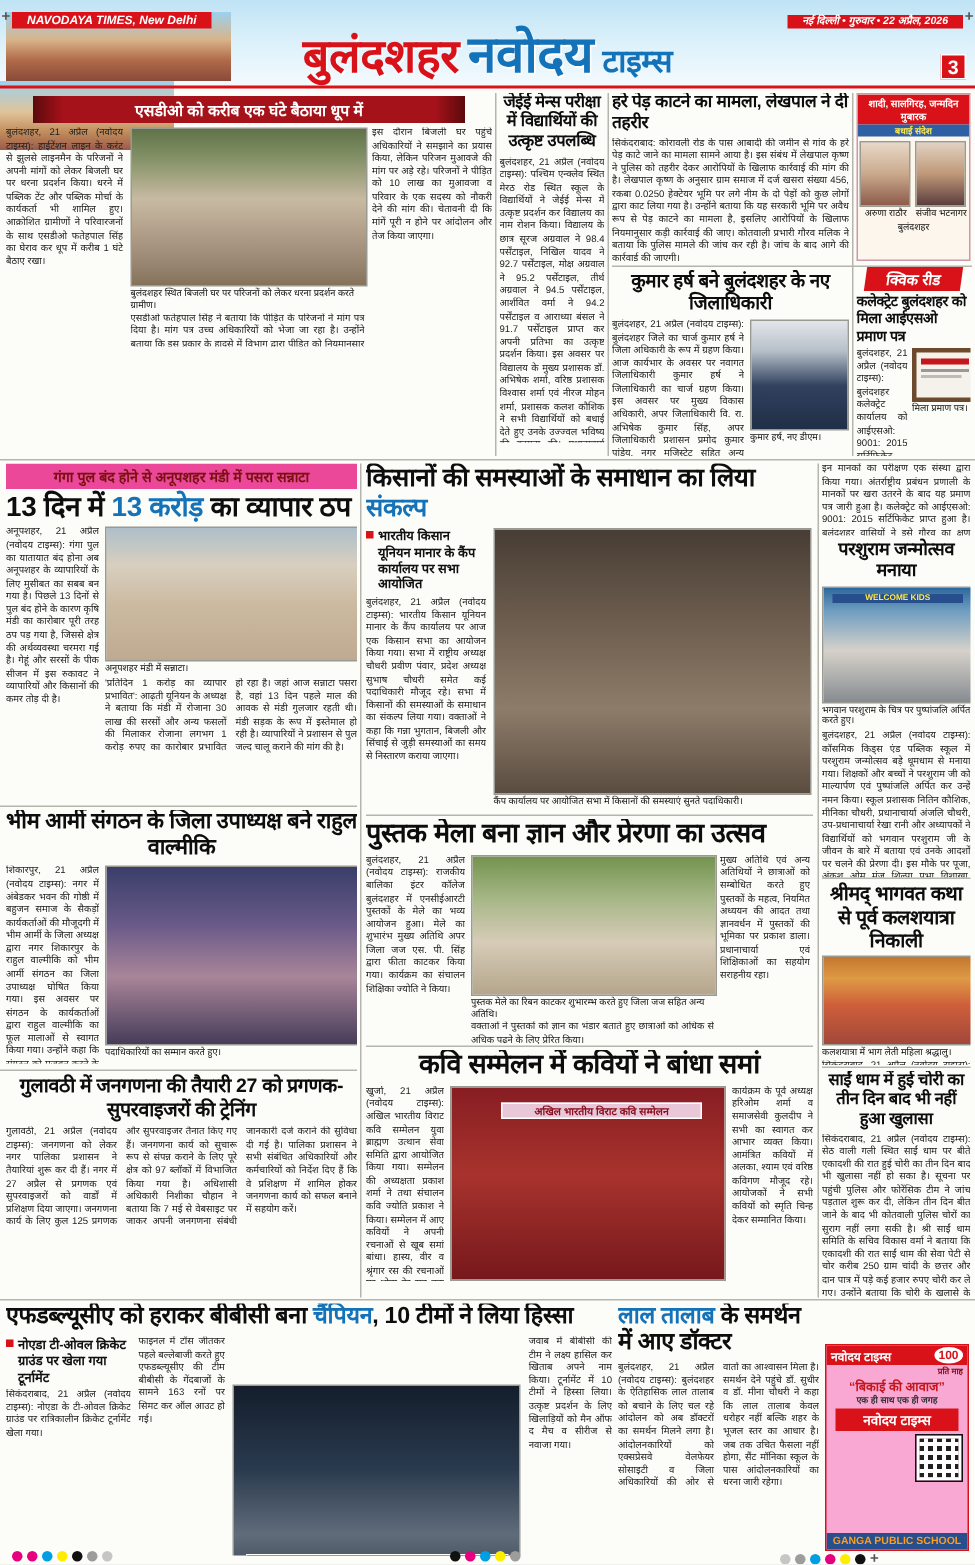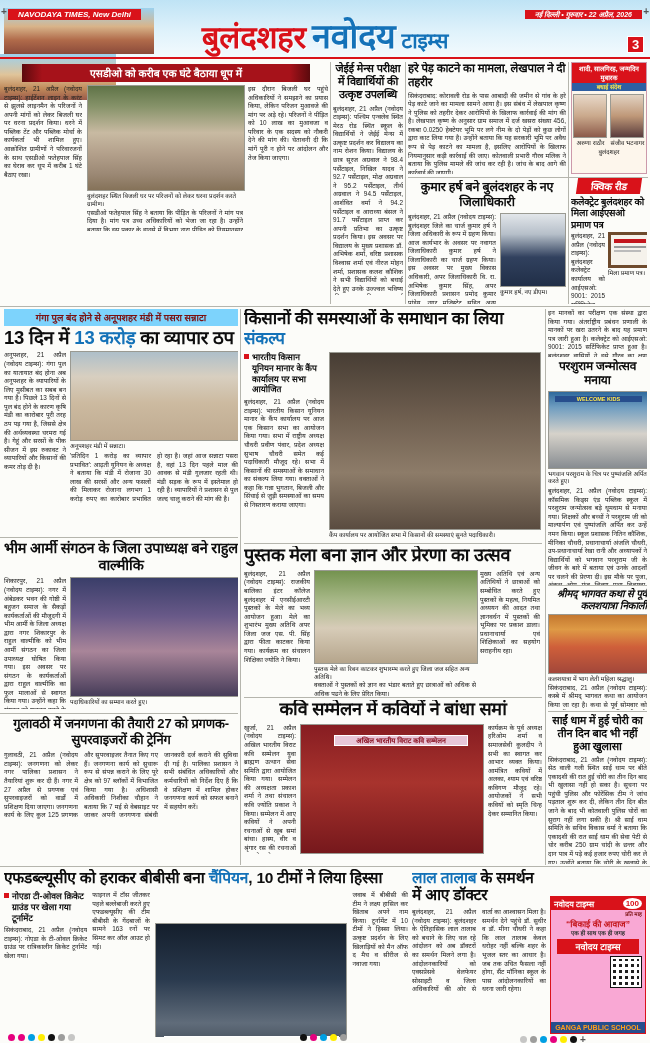--- a/index.html
+++ b/index.html
@@ -16,21 +16,21 @@
   
   #mast{left:0;top:0;width:650px;height:57px;background:linear-gradient(180deg,#bfe3f5 0%,#dff2fb 55%,#f3fafe 100%);}
   .ribbon{background:#d9121a;color:#fff;font-weight:bold;font-style:italic;font-size:8px;
           padding:1px 10px;transform:skewX(-12deg);}
   .mast-photo{border:none;}
   #mast-title{display:flex;align-items:baseline;gap:6px;justify-content:center;}
   #pageno{background:#d9121a;color:#fff;font-weight:bold;font-size:13px;width:17px;height:17px;
           display:flex;align-items:center;justify-content:center;border:1px solid #fff;}
   .banner{background:linear-gradient(90deg,#5b0a0d 0%,#a6121a 7%,#a6121a 93%,#5b0a0d 100%);
           color:#fff;font-weight:bold;text-align:center;}
-  .kicker{background:#7dd3fc;color:#7a1010;font-weight:bold;text-align:center;}
+  .kicker{background:#ec4899;color:#7a1010;font-weight:bold;text-align:center;}
   .tagqr{background:#d9121a;color:#fff;font-weight:bold;text-align:center;}
   .bullet-head{font-size:8.6px;font-weight:bold;color:#111;line-height:1.25;position:relative;padding-left:8px;}
   .bullet-head::before{content:"";position:absolute;left:0;top:2px;width:5px;height:5px;background:#d9121a;}
   .cols2{column-count:2;column-gap:6px;}
   .cols3{column-count:3;column-gap:6px;}
   
   .ph-dharna{background:linear-gradient(180deg,#5f7347 0%,#87936a 20%,#c8baa2 45%,#b3a08b 65%,#9b8874 85%,#857259 100%);}
   .ph-street{background:linear-gradient(180deg,#aebfc9 0%,#d8cfc0 28%,#ccbaa0 58%,#beaa90 100%);}
   .ph-meeting{background:linear-gradient(180deg,#473d34 0%,#6d5d4e 35%,#8d7c69 68%,#5a4c40 100%);}
   .ph-dm{background:linear-gradient(180deg,#e2e6ea 0%,#b6bfc9 28%,#31415e 60%,#202e47 100%);}
@@ -213,21 +213,21 @@
       <div style="width:162px;">
         <div class="photo ph-book" style="width:162px;height:92px;"></div>
         <div class="cap">पुस्तक मेले का रिबन काटकर शुभारम्भ करते हुए जिला जज सहित अन्य अतिथि।</div>
         <div class="body" style="height:16px;margin-top:1px;">वक्ताओं ने पुस्तकों को ज्ञान का भंडार बताते हुए छात्राओं को अधिक से अधिक पढ़ने के लिए प्रेरित किया।</div>
       </div>
       <div class="body" style="width:60px;height:118px;">मुख्य अतिथि एवं अन्य अतिथियों ने छात्राओं को सम्बोधित करते हुए पुस्तकों के महत्व, नियमित अध्ययन की आदत तथा ज्ञानवर्धन में पुस्तकों की भूमिका पर प्रकाश डाला। प्रधानाचार्या एवं शिक्षिकाओं का सहयोग सराहनीय रहा।</div>
     </div>
   </div>
 
   <div class="abs" style="left:548px;top:588px;width:99px;height:122px;overflow:hidden;">
-    <div class="hl" style="font-size:10px;line-height:1.2;text-align:right;font-style:italic;">श्रीमद् भागवत कथा से पूर्व कलशयात्रा निकाली</div>
+    <div class="hl" style="font-size:13px;line-height:1.2;text-align:center;">श्रीमद् भागवत कथा से पूर्व कलशयात्रा निकाली</div>
     <div class="photo ph-kalash" style="width:99px;height:58px;margin-top:2px;"></div>
     <div class="cap">कलशयात्रा में भाग लेती महिला श्रद्धालु।</div>
     <div class="body" style="margin-top:1px;height:26px;">सिकंदराबाद, 21 अप्रैल (नवोदय टाइम्स): कस्बे में श्रीमद् भागवत कथा का आयोजन किया जा रहा है। कथा से पूर्व सोमवार को नगर में भव्य कलश यात्रा निकाली गई। कलश यात्रा नगर भ्रमण के बाद मदनलाल मंदिर स्थित कथास्थल पर संपन्न हुई। श्रीमद् भागवत कथा का आयोजन 21 अप्रैल से 27 अप्रैल तक प्रतिदिन दोपहर 3 बजे से शाम 6 बजे तक चलेगा। कथा के समापन पर 28 अप्रैल को दोपहर 12 बजे से भंडारे एवं मूर्ति विसर्जन का आयोजन किया जाएगा। इस दौरान भारी संख्या में श्रद्धालु मौजूद रहे।</div>
   </div>
 
   <div class="abs" style="left:4px;top:716px;width:234px;height:148px;overflow:hidden;">
     <div class="hl" style="font-size:13px;line-height:1.2;text-align:center;">गुलावठी में जनगणना की तैयारी 27 को प्रगणक-सुपरवाइजरों की ट्रेनिंग</div>
     <div class="body cols3" style="margin-top:4px;height:108px;">गुलावठी, 21 अप्रैल (नवोदय टाइम्स): जनगणना को लेकर नगर पालिका प्रशासन ने तैयारियां शुरू कर दी हैं। नगर में 27 अप्रैल से प्रगणक एवं सुपरवाइजरों को वार्डों में प्रशिक्षण दिया जाएगा। जनगणना कार्य के लिए कुल 125 प्रगणक और सुपरवाइजर तैनात किए गए हैं। जनगणना कार्य को सुचारू रूप से संपन्न कराने के लिए पूरे क्षेत्र को 97 ब्लॉकों में विभाजित किया गया है। अधिशासी अधिकारी निशीका चौहान ने बताया कि 7 मई से वेबसाइट पर जाकर अपनी जनगणना संबंधी जानकारी दर्ज कराने की सुविधा दी गई है। पालिका प्रशासन ने सभी संबंधित अधिकारियों और कर्मचारियों को निर्देश दिए हैं कि वे प्रशिक्षण में शामिल होकर जनगणना कार्य को सफल बनाने में सहयोग करें।</div>
   </div>
 

